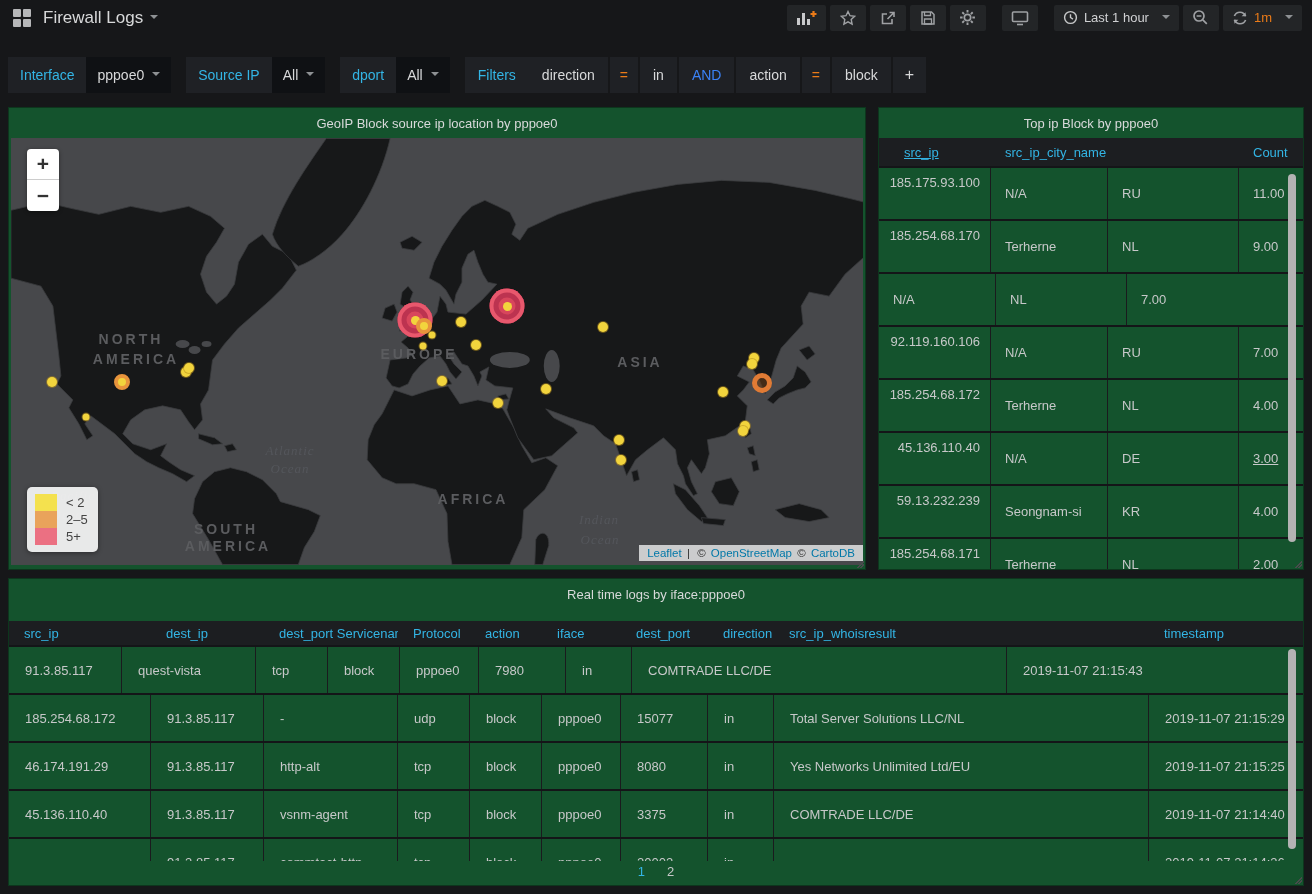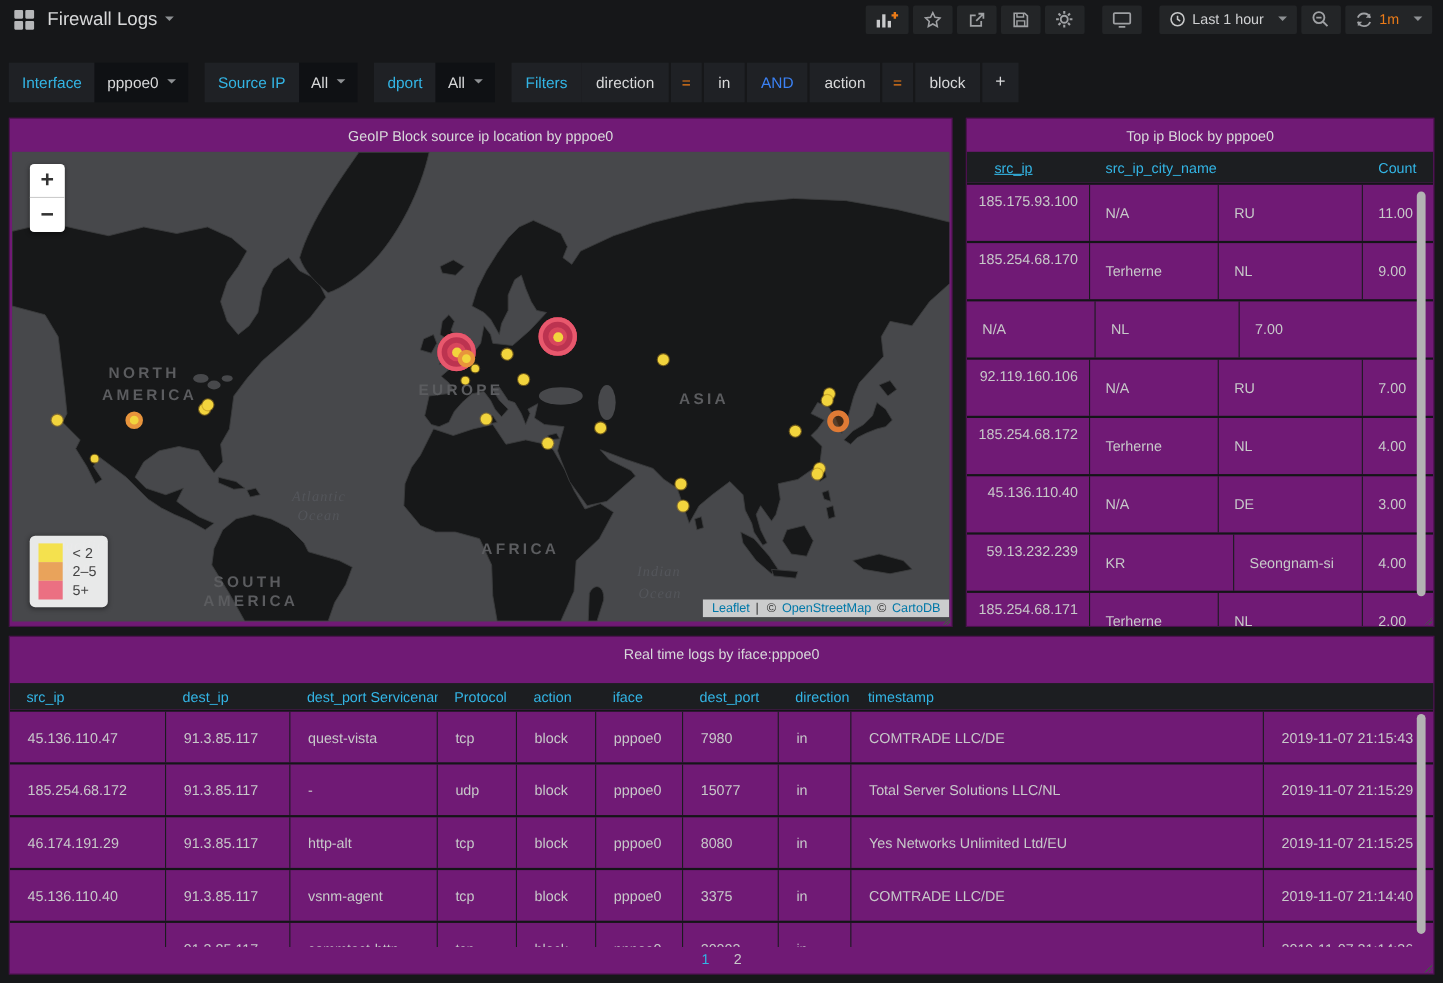--- a/index.html
+++ b/index.html
@@ -28,21 +28,21 @@
   .tok { background:#1f2125; color:#d8d9da; font-size:14px; padding:0 13px; display:flex; align-items:center; margin-left:2px; cursor:pointer;text-align:right; }
   .tok:first-child { margin-left:0; }
   .tok.lbl { color:#33b5e5; cursor:default; }
   .tok.op { color:#eb7b18; padding:0 10px; }
   .tok.kw { color:#3b82f6; }
   .tok.add { color:#d8d9da; font-size:16px; padding:0 12px; }
 
   
   .dash { padding:0 8px; }
   .row1 { display:flex; gap:12px; height:463px; }
-  .panel { background:#701a75; border:1px solid rgba(0,0,0,0.35); position:relative; }
+  .panel { background:#14532d; border:1px solid rgba(0,0,0,0.35); position:relative; }
   .panel::after { content:""; position:absolute; right:1px; bottom:1px; width:8px; height:8px;
      background:linear-gradient(135deg, transparent 55%, #4a4b4d 55%, #4a4b4d 65%, transparent 65%, transparent 75%, #4a4b4d 75%, #4a4b4d 85%, transparent 85%); }
   .panel-title { height:30px; display:flex; align-items:center; justify-content:center; color:#d8d9da; font-size:13px; font-weight:500; cursor:pointer; }
   .map-panel { width:858px; }
   .table-panel { flex:1; overflow:hidden; }
   .row2 { margin-top:8px; height:308px; }
 
   
   .map-body { position:relative; height:427px; margin:0 2px; background:#47484b; overflow:hidden; cursor:grab; }
   .map-body svg.world { position:absolute; left:0; top:0; }
@@ -364,26 +364,26 @@
           <div class="trow tt-row">
             <div class="td tt-c0" style="width: 112px;">185.254.68.172</div>
             <div class="td tt-cmid" style="width: 117px;">Terherne</div>
             <div class="td tt-cmid" style="width: 131px;">NL</div>
             <div class="td tt-cmid" style="width: 64px;">4.00</div>
           </div>
           <div class="trow tt-row">
             <div class="td tt-c0" style="width: 112px;">45.136.110.40</div>
             <div class="td tt-cmid" style="width: 117px;">N/A</div>
             <div class="td tt-cmid" style="width: 131px;">DE</div>
-            <div class="td tt-cmid" style="width: 64px;">3.00</div>
+            <div class="td tt-cmid" style="width: 64px; text-decoration: underline;">3.00</div>
           </div>
           <div class="trow tt-row">
             <div class="td tt-c0" style="width: 112px;">59.13.232.239</div>
+            <div class="td tt-cmid" style="width: 117px;">Seongnam-si</div>
             <div class="td tt-cmid" style="width: 131px;">KR</div>
-            <div class="td tt-cmid" style="width: 117px;">Seongnam-si</div>
             <div class="td tt-cmid" style="width: 64px;">4.00</div>
           </div>
           <div class="trow tt-row">
             <div class="td tt-c0" style="width: 112px;">185.254.68.171</div>
             <div class="td tt-cmid" style="width: 117px;">Terherne</div>
             <div class="td tt-cmid" style="width: 131px;">NL</div>
             <div class="td tt-cmid" style="width: 64px;">2.00</div>
           </div>
         </div>
       <div class="sb-thumb" style="right:7px; top:66px; height:368px;"></div>
@@ -395,25 +395,25 @@
       <div class="panel-title">Real time logs by iface:pppoe0</div>
       <div class="thead lt-head" id="lt-head">
           <div class="th lt-h" style="width: 142px;">src_ip</div>
           <div class="th lt-h" style="width: 113px;">dest_ip</div>
           <div class="th lt-h" style="width: 134px;">dest_port Servicename</div>
           <div class="th lt-h" style="width: 72px;">Protocol</div>
           <div class="th lt-h" style="width: 72px;">action</div>
           <div class="th lt-h" style="width: 79px;">iface</div>
           <div class="th lt-h" style="width: 87px;">dest_port</div>
           <div class="th lt-h" style="width: 66px;">direction</div>
+          <div class="th lt-h" style="width: 375px;">src_ip_whoisresult</div>
           <div class="th lt-h" style="width: 140px;">timestamp</div>
         </div>
       <div class="tbody lt-body" id="lt-body">
           <div class="trow lt-row">
-            <div class="td lt-td" style="width: 142px;">45.136.110.47</div>
             <div class="td lt-td" style="width: 113px;">91.3.85.117</div>
             <div class="td lt-td" style="width: 134px;">quest-vista</div>
             <div class="td lt-td" style="width: 72px;">tcp</div>
             <div class="td lt-td" style="width: 72px;">block</div>
             <div class="td lt-td" style="width: 79px;">pppoe0</div>
             <div class="td lt-td" style="width: 87px;">7980</div>
             <div class="td lt-td" style="width: 66px;">in</div>
             <div class="td lt-td" style="width: 375px;">COMTRADE LLC/DE</div>
             <div class="td lt-td" style="width: 140px;">2019-11-07 21:15:43</div>
           </div>

